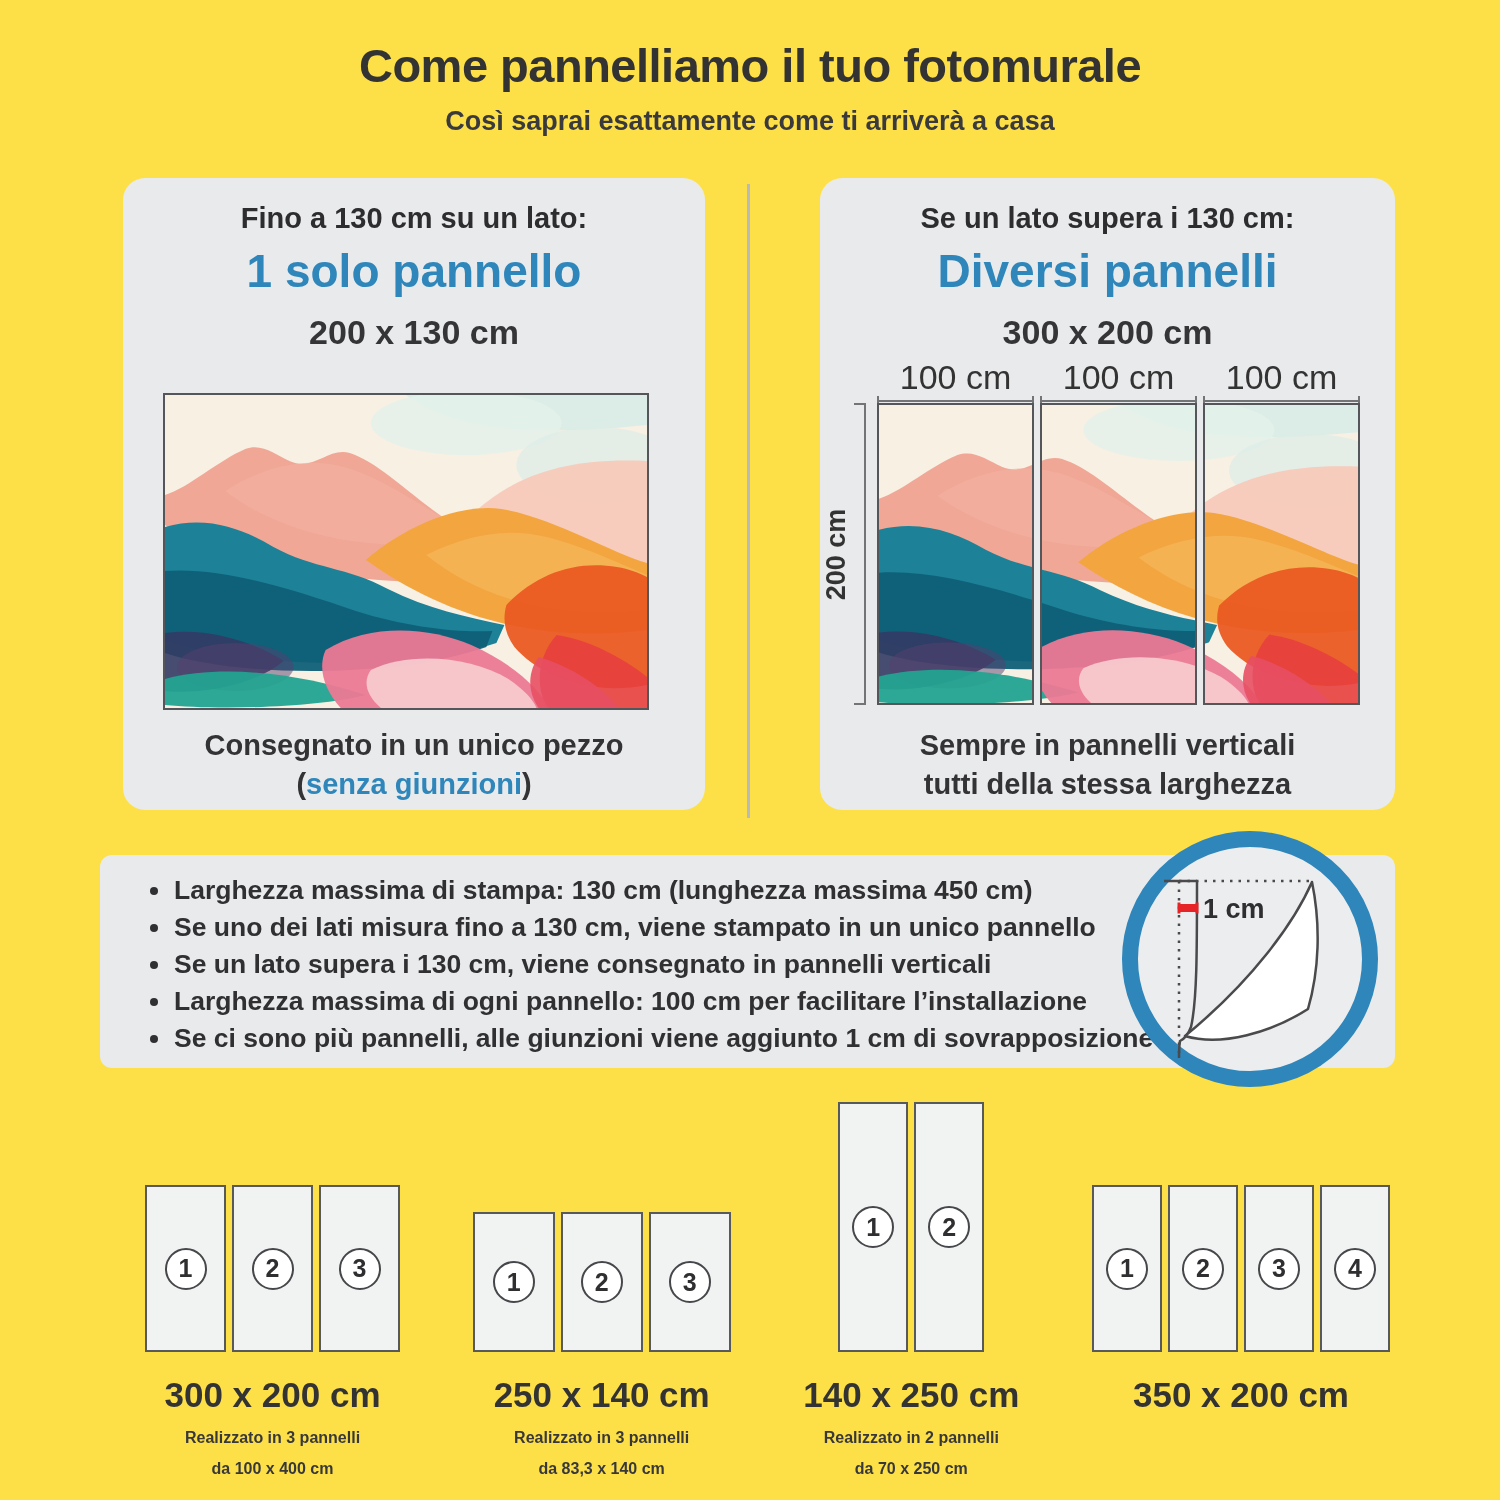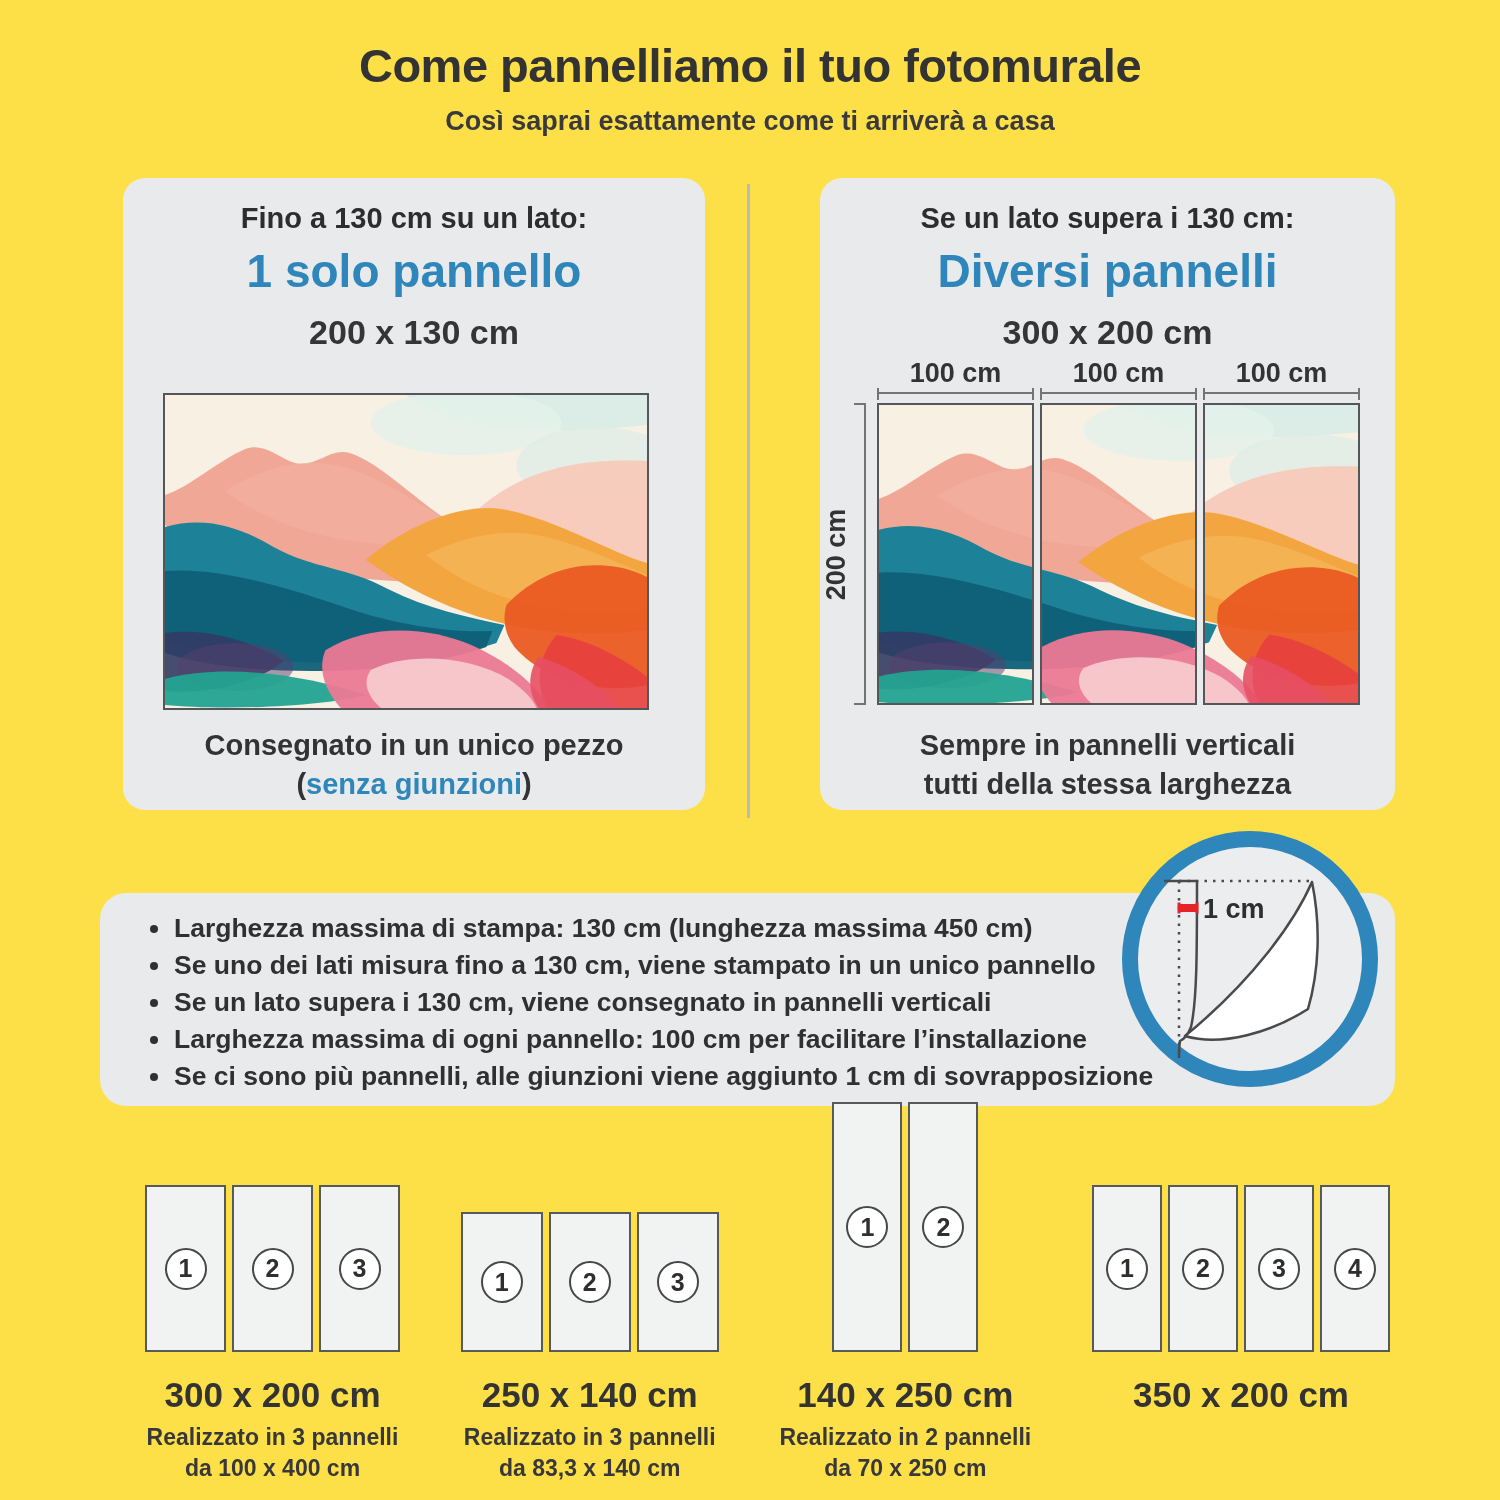--- a/index.html
+++ b/index.html
@@ -19,52 +19,52 @@
   .card-heading{margin:24px 10px 0;font-size:29px;font-weight:800;color:#2d2d2f;}
   .card-subheading{margin-top:9px;font-size:46px;font-weight:800;color:var(--accent,#2e86bb);}
   .card-size{margin-top:15px;font-size:34px;font-weight:800;color:#353537;}
   .mural-single{position:absolute;left:40px;top:215px;width:482px;height:313px;border:2px solid #55565a;background:#f7f0e3;}
   .mural-single svg{display:block;width:100%;height:100%;}
   .caption{position:absolute;left:0;top:548px;width:100%;font-size:29px;font-weight:700;line-height:39px;color:#333335;}
   .caption .accent{color:var(--accent);text-align:center;}
   
   .wlabels{position:absolute;left:57px;top:180px;display:flex;gap:6px;}
   .wcol{width:157px;}
-  .wlabel{font-size:27px;font-weight:700;color:#333;}
+  .wlabel{font-size:34px;font-weight:400;color:#333;}
   .wruler{position:relative;height:9px;margin-top:3px;border-top:2px solid #737476;}
   .wruler::before,.wruler::after{content:"";position:absolute;top:-6px;width:2px;height:12px;background:#737476;}
   .wruler::before{left:0;}
   .wruler::after{right:0;}
   .hruler{position:absolute;left:44px;top:225px;width:2px;height:302px;background:#737476;}
   .hruler::before,.hruler::after{content:"";position:absolute;left:-10px;width:12px;height:2px;background:#737476;}
   .hruler::before{top:0;}
   .hruler::after{bottom:0;}
   .vlabel{position:absolute;left:-4px;top:225px;width:42px;height:302px;display:flex;align-items:center;justify-content:center;}
   .vlabel span{transform:rotate(-90deg);white-space:nowrap;font-size:27px;font-weight:700;color:#333;}
   .panels3{position:absolute;left:57px;top:225px;display:flex;gap:6px;}
   .slice{position:relative;width:157px;height:302px;overflow:hidden;border:2px solid #55565a;box-sizing:border-box;background:#f7f0e3;}
   .slice svg{position:absolute;top:-2px;width:483px;height:302px;}
   .slice:nth-child(1) svg{left:-2px;}
   .slice:nth-child(2) svg{left:-165px;}
   .slice:nth-child(3) svg{left:-328px;}
   
-  .info-box{position:absolute;left:100px;top:855px;width:1295px;height:213px;background:var(--card-bg,#e9eaeb);border-radius:26px;margin-top:38px;}
+  .info-box{position:absolute;left:100px;top:855px;width:1295px;height:213px;background:var(--card-bg,#e9eaeb);border-radius:12px;}
   .info-box ul{list-style:none;margin:0;padding:17px 0 0 48px;}
   .info-box li{position:relative;padding-left:26px;font-size:26.5px;font-weight:700;line-height:37px;color:#303032;white-space:nowrap;}
   .info-box li::before{content:"";position:absolute;left:2px;top:15px;width:8px;height:8px;border-radius:50%;background:#303032;}
   .overlap-badge{position:absolute;left:1122px;top:831px;width:256px;height:256px;}
   
   .ex-heading{position:absolute;left:163px;top:1096px;margin:0;font-size:33px;font-weight:800;color:var(--accent);}
   .examples-row{position:absolute;left:145px;top:1102px;width:1245px;display:flex;justify-content:space-between;align-items:flex-start;}
   .ex{display:flex;flex-direction:column;align-items:center;}
   .ex-panels{height:250px;display:flex;align-items:flex-end;gap:6px;}
   .expanel{background:#f1f2f2;border:2px solid #58595b;box-sizing:border-box;display:flex;align-items:center;justify-content:center;}
   .num-circle{width:42px;height:42px;border-radius:50%;background:#ffffff;border:2px solid #46474a;box-sizing:border-box;display:flex;align-items:center;justify-content:center;font-size:25px;font-weight:700;color:#2f2f31;}
   .ex-size{margin-top:23px;font-size:35px;font-weight:800;color:#333;}
-  .ex-desc{margin-top:7px;font-size:23px;font-weight:700;line-height:31px;text-align:center;color:#38383a;}
+  .ex-desc{margin-top:7px;font-size:16px;font-weight:700;line-height:31px;text-align:center;color:#38383a;}
   .curl-line{fill:none;stroke:#4a4a4c;stroke-width:2.5;}
   .dotline{fill:none;stroke:#4a4a4c;stroke-width:2.5;stroke-dasharray:2.5 6;}
   .redmark{stroke:var(--red,#e62428);}
 </style>
 </head>
 <body>
 
 <svg width="0" height="0" style="position:absolute" aria-hidden="true">
   <defs>
     <symbol id="watercolor" viewBox="0 0 480 313" preserveAspectRatio="none">

